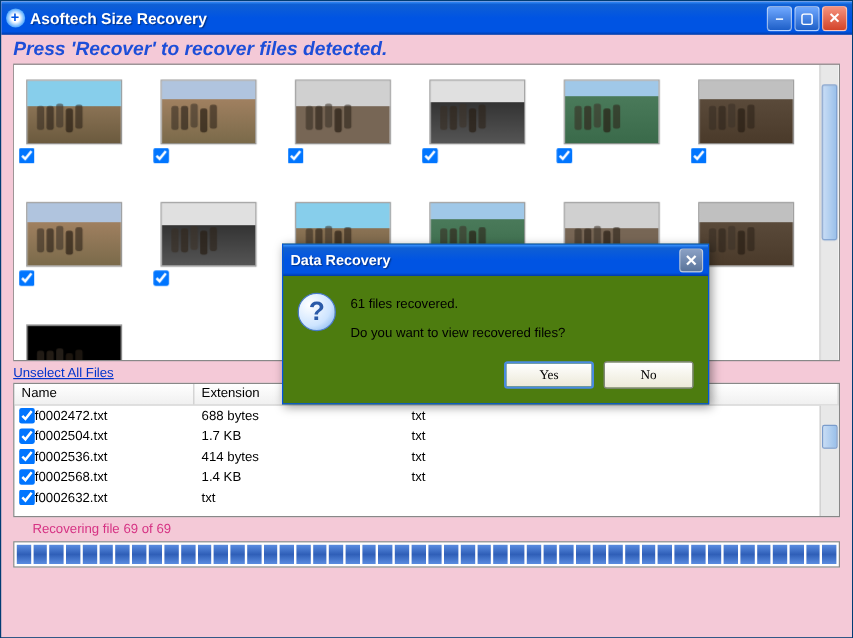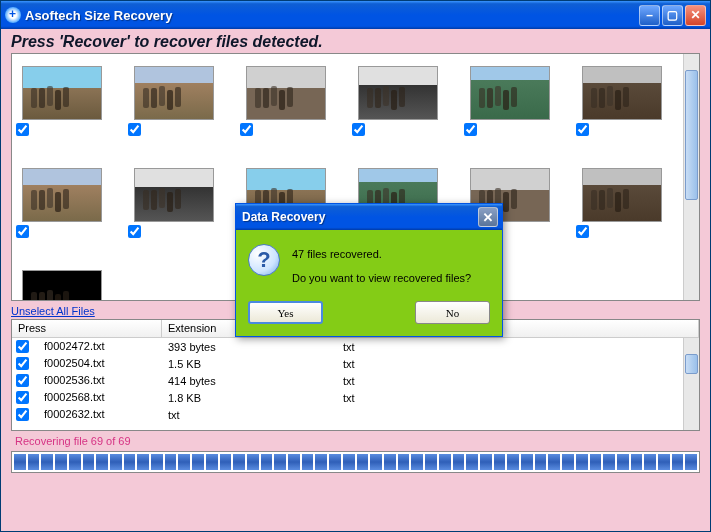--- a/index.html
+++ b/index.html
@@ -11,21 +11,21 @@
   .titlebar-icon { width: 16px; height: 16px; background: radial-gradient(circle at 50% 50%, #fff 30%, #4da6ff 70%); border-radius: 50%; margin-right: 4px; position: relative; }
   .titlebar-icon::after { content: "+"; position: absolute; color: #0054e3; font-weight: bold; font-size: 12px; left: 4px; top: 0; }
   .titlebar-title { flex: 1; text-shadow: 1px 1px 1px rgba(0,0,0,0.4); }
   .titlebar-btns { display: flex; gap: 2px; }
   .titlebar-btn { width: 21px; height: 21px; border-radius: 3px; border: 1px solid rgba(255,255,255,0.5); display: flex; align-items: center; justify-content: center; font-family: Arial; font-size: 12px; color: white; cursor: pointer; }
   .btn-min, .btn-max { background: linear-gradient(to bottom, #6fa8ff, #1e5fc8); }
   .btn-close { background: linear-gradient(to bottom, #f5917d, #d4442a); }
   
   .content { padding: 4px 10px; height: calc(100% - 28px); display: flex; flex-direction: column; }
   
-  .instructions { font-style: italic; font-weight: bold; color: #0f172a; font-size: 16px; margin-bottom: 2px; }
+  .instructions { font-style: italic; font-weight: bold; color: #1d4ed8; font-size: 16px; margin-bottom: 2px; }
   
   .toprow { display: flex; justify-content: space-between; margin-bottom: 2px; }
   .link { color: #0033cc; text-decoration: underline; cursor: pointer; font-size: 11px; }
   .link-group { display: flex; gap: 12px; }
   
   .photo-panel { background: white; border: 1px solid #888; height: 248px; overflow-y: auto; position: relative; padding: 4px; }
   .photo-grid { display: flex; flex-wrap: wrap; gap: 12px 20px; }
   .photo-cell { width: 92px; height: 90px; position: relative; }
   .thumb { width: 80px; height: 54px; border: 1px solid #999; margin: 8px auto 0; background: linear-gradient(135deg, #6a8caf 0%, #b9a489 50%, #8ea67a 100%); position: relative; overflow: hidden; }
   .thumb.sport1 { background: linear-gradient(to bottom, #87ceeb 40%, #8b7355 40%, #6b5a3e 100%); }
@@ -45,39 +45,39 @@
   
   .file-panel { background: white; border: 1px solid #888; height: 112px; position: relative; overflow: hidden; }
   .file-header { display: flex; background: linear-gradient(to bottom, #fff, #f0f0f0); border-bottom: 1px solid #ccc; height: 18px; }
   .file-header-cell { border-right: 1px solid #ccc; padding: 2px 6px; font-size: 11px; }
   .col-name { width: 150px; }
   .col-size { width: 175px; }
   .col-ext { width: 150px; }
   .col-extra { flex: 1; }
   .file-rows { overflow-y: auto; height: calc(100% - 18px); }
   .file-row { display: flex; height: 17px; align-items: center; }
-  .file-row .col-name { display: flex; gap: 15px; padding-left: 4px; }
+  .file-row .col-name { display: flex; align-items: center; gap: 0; padding-left: 4px; }
   .file-row .col-size, .file-row .col-ext { padding-left: 6px; }
   .row-check { width: 13px; height: 13px; cursor: pointer; }
   
-  .status-text { color: #d63384; font-size: 11px; margin: 4px 4px; }
+  .status-text { color: #d63384; font-size: 11px; margin: 4px 16px; }
   
   .progress-outer { border: 1px solid #888; background: white; height: 22px; padding: 2px; display: flex; gap: 2px; overflow: hidden; }
   .progress-seg { width: 12px; background: linear-gradient(to bottom, #5a8ce0, #2f5fb8, #5a8ce0); }
   
   
-  .dialog { position: absolute; left: 234px; top: 202px; width: 268px; background: #84cc16; border: 1px solid #0054e3; box-shadow: 2px 2px 8px rgba(0,0,0,0.4); z-index: 100; }
+  .dialog { position: absolute; left: 234px; top: 202px; width: 356px; background: #4d7c0f; border: 1px solid #0054e3; box-shadow: 2px 2px 8px rgba(0,0,0,0.4); z-index: 100; }
   .dialog-titlebar { height: 26px; background: linear-gradient(to bottom, #3a95ff 0%, #0f5fd4 10%, #0054e3 50%, #0054e3 90%, #003ba8 100%); display: flex; align-items: center; padding: 0 4px; color: white; font-weight: bold; font-size: 12px; }
   .dialog-title { flex: 1; text-shadow: 1px 1px 1px rgba(0,0,0,0.4); padding-left: 2px; }
   .dialog-close { width: 20px; height: 20px; background: linear-gradient(to bottom, #8aa0c4, #5a749a); border: 1px solid rgba(255,255,255,0.5); border-radius: 3px; display: flex; align-items: center; justify-content: center; cursor: pointer; font-size: 13px; font-family: Arial; }
   .dialog-body { padding: 14px 12px 12px; }
   .dialog-msg-row { display: flex; gap: 12px; align-items: flex-start; margin-bottom: 14px; }
   .qicon { width: 32px; height: 32px; border-radius: 50%; background: radial-gradient(circle at 30% 30%, #fff, #cde4ff 60%, #6fa8e8); border: 1px solid #4a7ac8; display: flex; align-items: center; justify-content: center; color: #2a5aa8; font-size: 22px; font-weight: bold; flex-shrink: 0; }
   .dialog-text { font-size: 11px; line-height: 1.6; padding-top: 2px; }
-  .dialog-btns { display: flex; justify-content: space-between; gap: 8px; }
+  .dialog-btns { display: flex; justify-content: flex-end; gap: 8px; }
   .dlg-btn { width: 75px; height: 23px; background: linear-gradient(to bottom, #fff, #ece9d8); border: 1px solid #888; border-radius: 3px; font-size: 11px; cursor: pointer; font-family: Tahoma; }
   .dlg-btn.default { border: 2px solid #4a8ae0; }
 </style>
 </head>
 <body>
 
 <div class="window">
   <div class="titlebar">
     <div class="titlebar-icon"></div>
     <div class="titlebar-title">Asoftech Size Recovery</div>
@@ -150,56 +150,56 @@
         <div class="vscroll-thumb" style="height:130px;"></div>
       </div>
     </div>
 
     <div class="mid-link">
       <a class="link">Unselect All Files</a>
     </div>
 
     <div class="file-panel">
       <div class="file-header">
-        <div class="file-header-cell col-name">Press</div>
+        <div class="file-header-cell col-name">Name</div>
         <div class="file-header-cell col-ext">Extension</div>
         <div class="file-header-cell col-size">Size</div>
         <div class="file-header-cell col-extra"></div>
       </div>
       <div class="file-rows" id="file-rows">
           <div class="file-row">
             <div class="col-name">
               <input type="checkbox" class="row-check" checked="" style="">
               <span>f0002472.txt</span>
             </div>
-            <div class="col-size">393 bytes</div>
+            <div class="col-size">688 bytes</div>
             <div class="col-ext">txt</div>
           </div>
           <div class="file-row">
             <div class="col-name">
               <input type="checkbox" class="row-check" checked="" style="">
               <span>f0002504.txt</span>
             </div>
-            <div class="col-size">1.5 KB</div>
+            <div class="col-size">1.7 KB</div>
             <div class="col-ext">txt</div>
           </div>
           <div class="file-row">
             <div class="col-name">
               <input type="checkbox" class="row-check" checked="" style="">
               <span>f0002536.txt</span>
             </div>
             <div class="col-size">414 bytes</div>
             <div class="col-ext">txt</div>
           </div>
           <div class="file-row">
             <div class="col-name">
               <input type="checkbox" class="row-check" checked="" style="">
               <span>f0002568.txt</span>
             </div>
-            <div class="col-size">1.8 KB</div>
+            <div class="col-size">1.4 KB</div>
             <div class="col-ext">txt</div>
           </div>
           <div class="file-row">
             <div class="col-name">
               <input type="checkbox" class="row-check" checked="" style="">
               <span>f0002632.txt</span>
             </div>
             <div class="col-ext">txt</div>
           </div>
         </div>
@@ -266,21 +266,21 @@
 
   <div class="dialog">
     <div class="dialog-titlebar">
       <div class="dialog-title">Data Recovery</div>
       <div class="dialog-close">✕</div>
     </div>
     <div class="dialog-body">
       <div class="dialog-msg-row">
         <div class="qicon">?</div>
         <div class="dialog-text">
-          <div>47 files recovered.</div>
+          <div>61 files recovered.</div>
           <div style="height:6px"></div>
           <div>Do you want to view recovered files?</div>
         </div>
       </div>
       <div class="dialog-btns">
         <button class="dlg-btn default">Yes</button>
         <button class="dlg-btn">No</button>
       </div>
     </div>
   </div>

